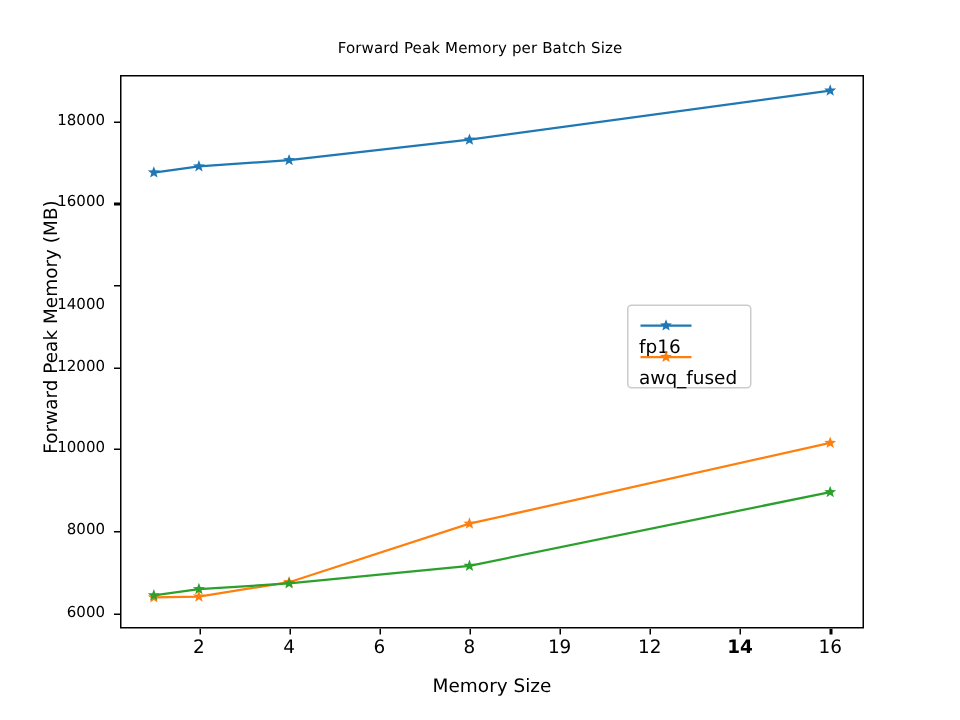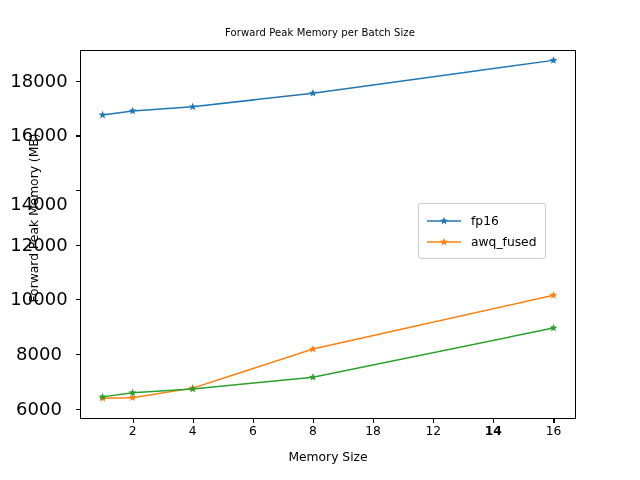--- a/index.html
+++ b/index.html
@@ -42,22 +42,22 @@
   }
   #plot-svg {
     position: absolute;
     left: 0;
     top: 0;
   }
   .ytick-label {
     position: absolute;
     right: 0;
     width: 62px;
-    text-align: center;
-    font-size: 18px;
+    text-align: right;
+    font-size: 10px;
     color: #000000;
     transform: translateY(-50%);
     line-height: 1;
   }
   .ytick-mark {
     position: absolute;
     left: 76px;
     width: 4px;
     height: 1.1px;
     background: #000000;
@@ -103,22 +103,22 @@
     left: 418px;
     top: 203px;
     padding: 6px 9px 6px 7px;
     border: 1px solid #cccccc;
     border-radius: 3px;
     background: #ffffff;
     box-sizing: border-box;
   }
   .legend-row {
     display: flex;
-    align-items: center;
     height: 21px;
+    flex-direction: column;
   }
   .legend-sample {
     width: 36px;
     height: 14px;
     margin-right: 9px;
     flex: 0 0 auto;
   }
   .legend-text {
     font-size: 12.3px;
     color: #000000;
@@ -153,21 +153,21 @@
     </div>
   <div id="xtick-labels">
       <div class="xtick-label" style="left: 132.606px;">2</div>
       <div class="xtick-mark" style="left: 132.606px;"></div>
       <div class="xtick-label" style="left: 192.727px;">4</div>
       <div class="xtick-mark" style="left: 192.727px;"></div>
       <div class="xtick-label" style="left: 252.848px;">6</div>
       <div class="xtick-mark" style="left: 252.848px;"></div>
       <div class="xtick-label" style="left: 312.97px;">8</div>
       <div class="xtick-mark" style="left: 312.97px;"></div>
-      <div class="xtick-label" style="left: 373.091px;">18</div>
+      <div class="xtick-label" style="left: 373.091px;">19</div>
       <div class="xtick-mark" style="left: 373.091px;"></div>
       <div class="xtick-label" style="left: 433.212px;">12</div>
       <div class="xtick-mark" style="left: 433.212px;"></div>
       <div class="xtick-label" style="left: 493.333px; font-weight: bold;">14</div>
       <div class="xtick-mark" style="left: 493.333px;"></div>
       <div class="xtick-label" style="left: 553.455px;">16</div>
       <div class="xtick-mark" style="left: 553.455px;"></div>
     </div>
 
   <div id="plot-area">

